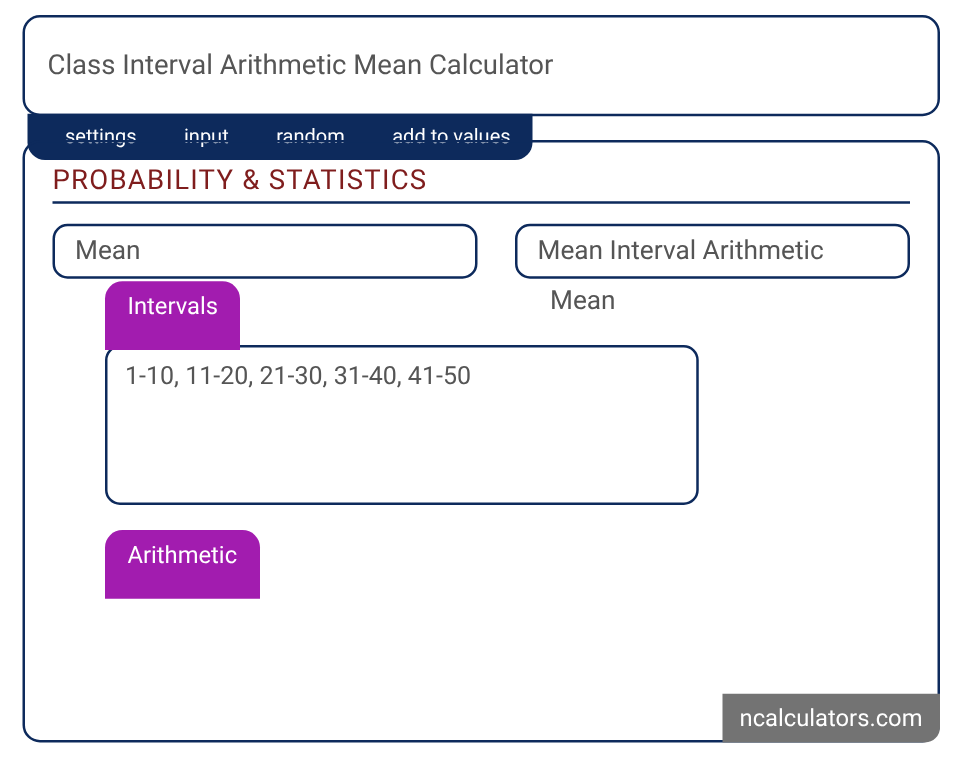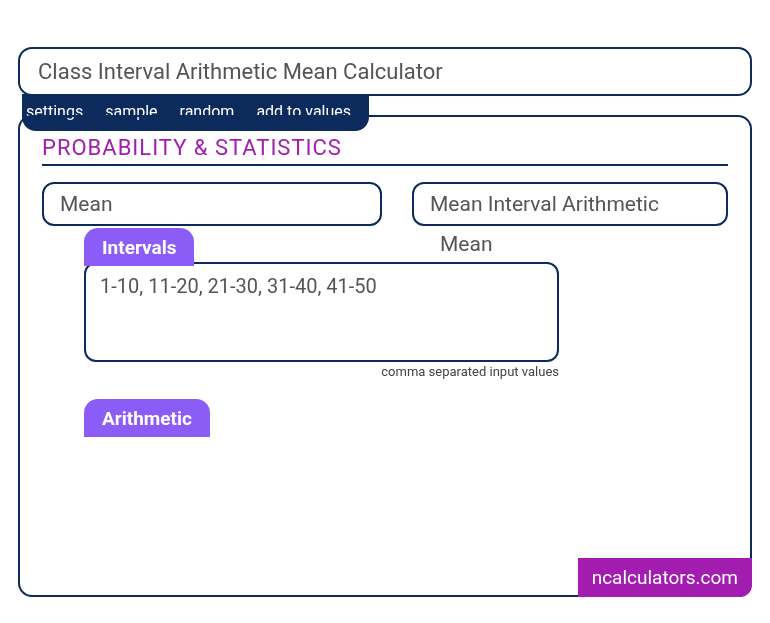--- a/index.html
+++ b/index.html
@@ -7,51 +7,50 @@
   font-family: -apple-system, BlinkMacSystemFont, "Segoe UI", Roboto, sans-serif;
   background: #fff;
   width: 770px;
   height: 623px;
   position: relative;
   padding: 12px 18px;
 }
 .title-bar {
   border: 2px solid #0d2a5c;
   border-radius: 14px;
-  padding: 10px 18px;
+  padding: 26px 18px;
   font-size: 22px;
   color: #555;
   font-weight: 400;
-  margin-top: 35px;
 }
 .tab-strip {
   display: inline-flex;
   background: #0d2a5c;
   border-radius: 0 0 14px 14px;
-  padding: 8px 18px 10px 4px;
-  gap: 22px;
+  padding: 8px 18px 10px 30px;
+  gap: 38px;
   margin-left: 4px;
   margin-top: -2px;
 }
 .tab-strip span {
   color: #fff;
   font-size: 16px;
   font-weight: 400;
   cursor: pointer;
 }
 .main-panel {
   border: 2px solid #0d2a5c;
   border-radius: 14px;
   margin-top: -16px;
   padding: 18px 22px 30px 22px;
   position: relative;
   min-height: 482px;
 }
 .section-title {
-  color: #a21caf;
+  color: #7f1d1d;
   font-size: 22px;
   font-weight: 400;
   letter-spacing: 1px;
   border-bottom: 2px solid #0d2a5c;
   padding-bottom: 4px;
   margin-bottom: 16px;
 }
 .row-pills {
   display: flex;
   gap: 30px;
@@ -74,35 +73,35 @@
   margin-left: 398px;
   margin-top: 6px;
 }
 .input-group {
   margin-left: 42px;
   margin-top: -28px;
   position: relative;
 }
 .input-group.second { margin-top: 20px; }
 .tag {
-  background: #8b5cf6;
+  background: #a21caf;
   color: #fff;
   display: inline-block;
-  padding: 8px 18px 7px 18px;
+  padding: 8px 18px 24px 18px;
   border-radius: 14px 14px 0 0;
   font-size: 19px;
-  font-weight: 700;
+  font-weight: 400;
   position: relative;
   z-index: 2;
 }
 .ta-box {
   border: 2px solid #0d2a5c;
   border-radius: 12px;
   width: 475px;
-  height: 100px;
+  height: 128px;
   padding: 10px 14px;
   font-size: 20px;
   color: #555;
   font-family: inherit;
   resize: none;
   outline: none;
   display: block;
   margin-top: -4px;
   position: relative;
   z-index: 1;
@@ -111,60 +110,59 @@
   font-size: 13px;
   color: #444;
   width: 475px;
   text-align: right;
   margin-top: 2px;
 }
 .brand-badge {
   position: absolute;
   right: -2px;
   bottom: -2px;
-  background: #a21caf;
+  background: #737373;
   color: #fff;
   padding: 8px 14px;
   font-size: 19px;
   border-radius: 0 0 12px 0;
 }
 </style>
 </head>
 <body>
 
 
 
 <div class="title-bar">
   <span>Class Interval Arithmetic Mean Calculator</span>
 </div>
 
 <div class="tab-strip">
   <span>settings</span>
-  <span>sample</span>
+  <span>input</span>
   <span>random</span>
   <span>add to values</span>
 </div>
 
 <div class="main-panel">
   <div class="section-title">PROBABILITY &amp; STATISTICS</div>
 
   <div class="row-pills">
     <div class="pill left">
       <span>Mean</span>
     </div>
     <div class="pill">
       <span>Mean Interval Arithmetic</span>
     </div>
   </div>
   <div class="mean-label">Mean</div>
 
   <div class="input-group">
     <div class="tag">Intervals</div>
     <textarea class="ta-box" style="">1-10, 11-20, 21-30, 31-40, 41-50</textarea>
-    <div class="hint">comma separated input values</div>
   </div>
 
   <div class="input-group second">
     <div class="tag">Arithmetic</div>
   </div>
 
   <div class="brand-badge">ncalculators.com</div>
 </div>
 
 

